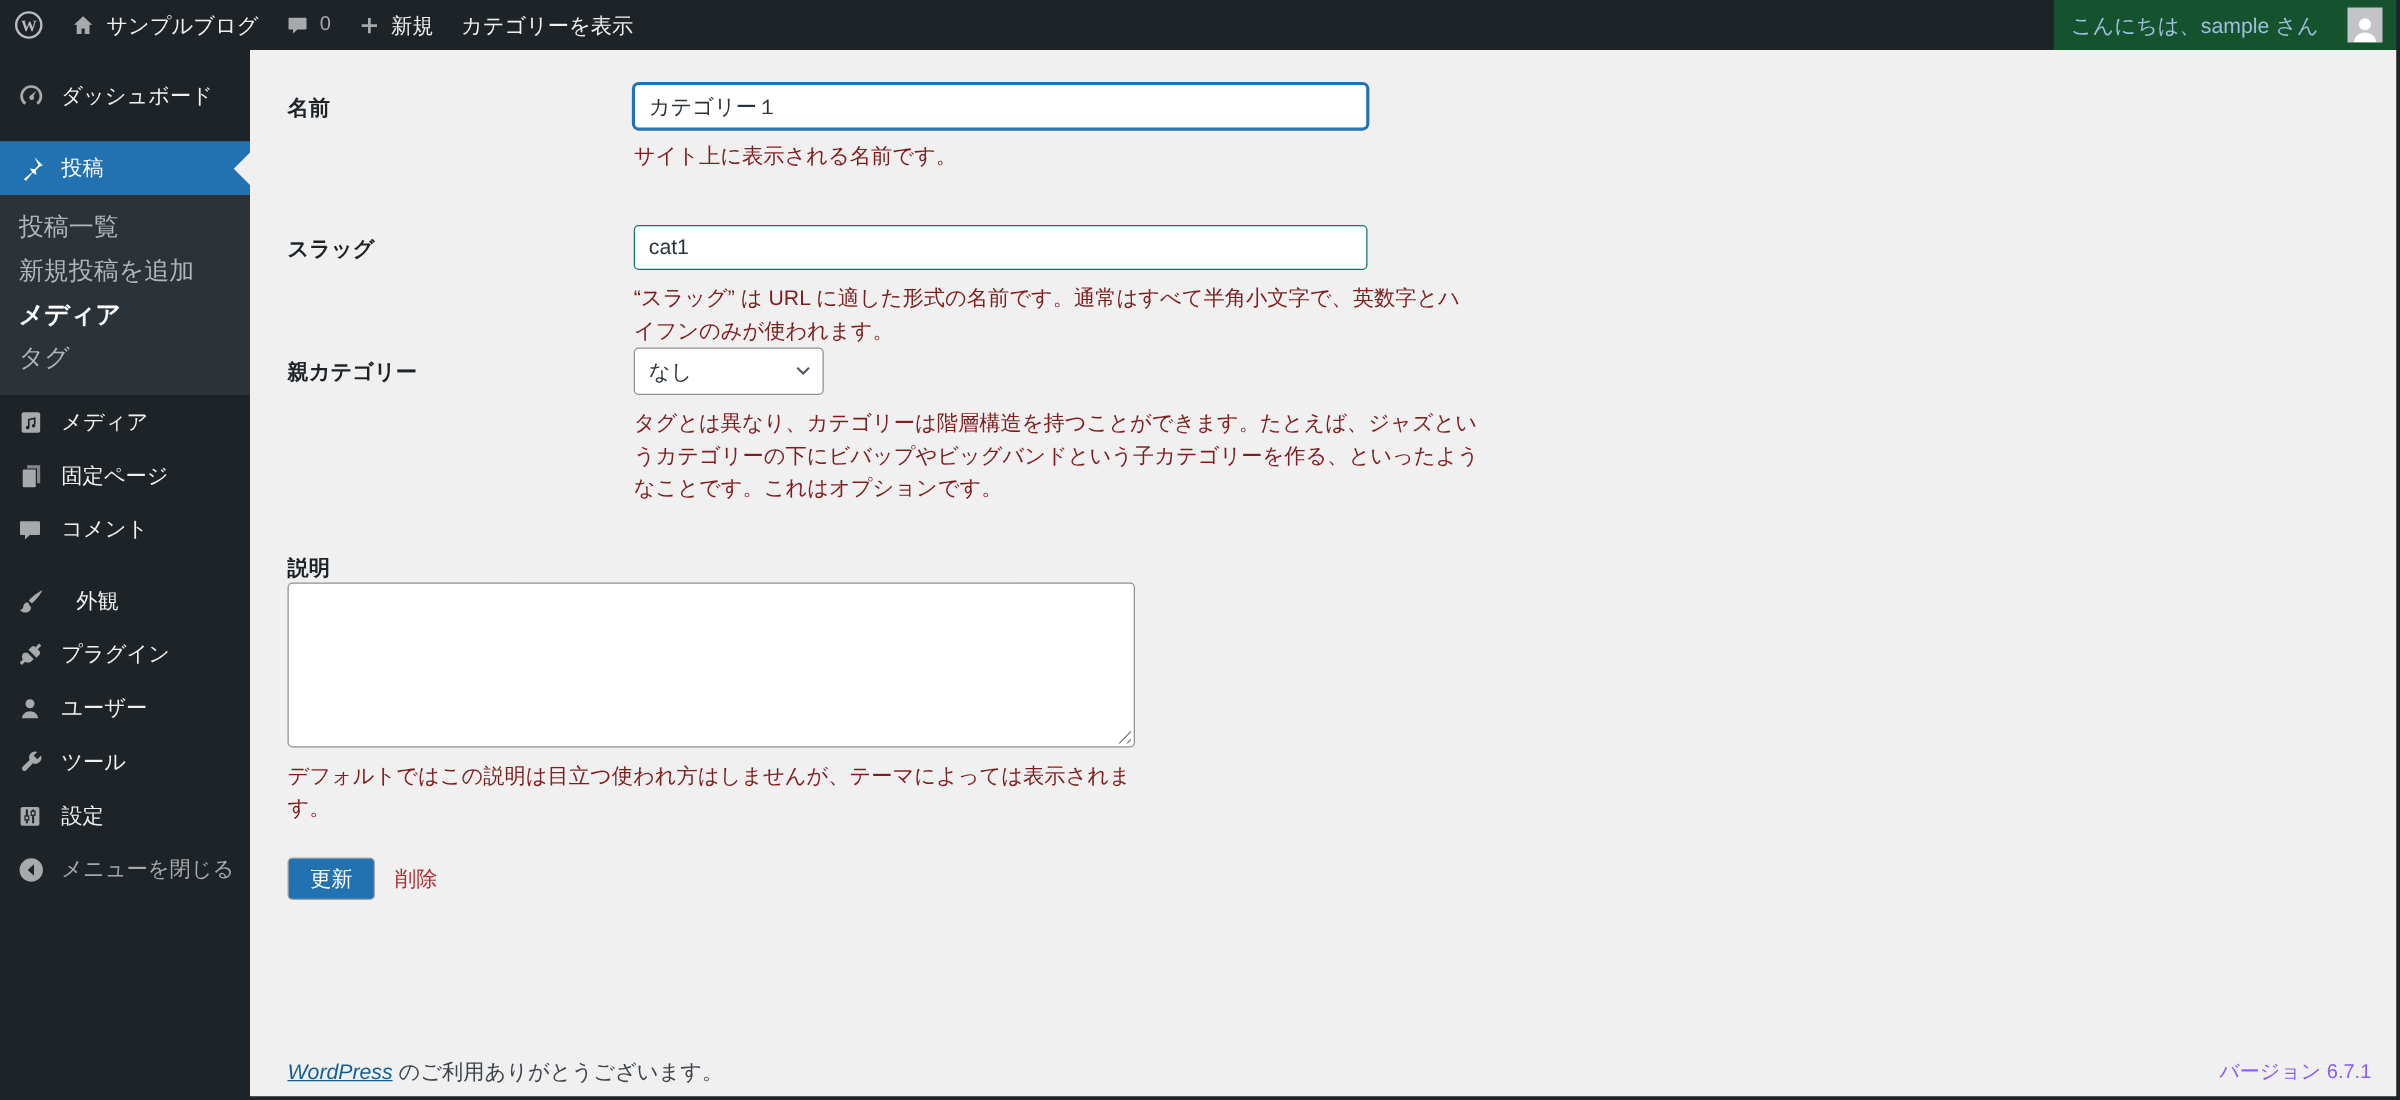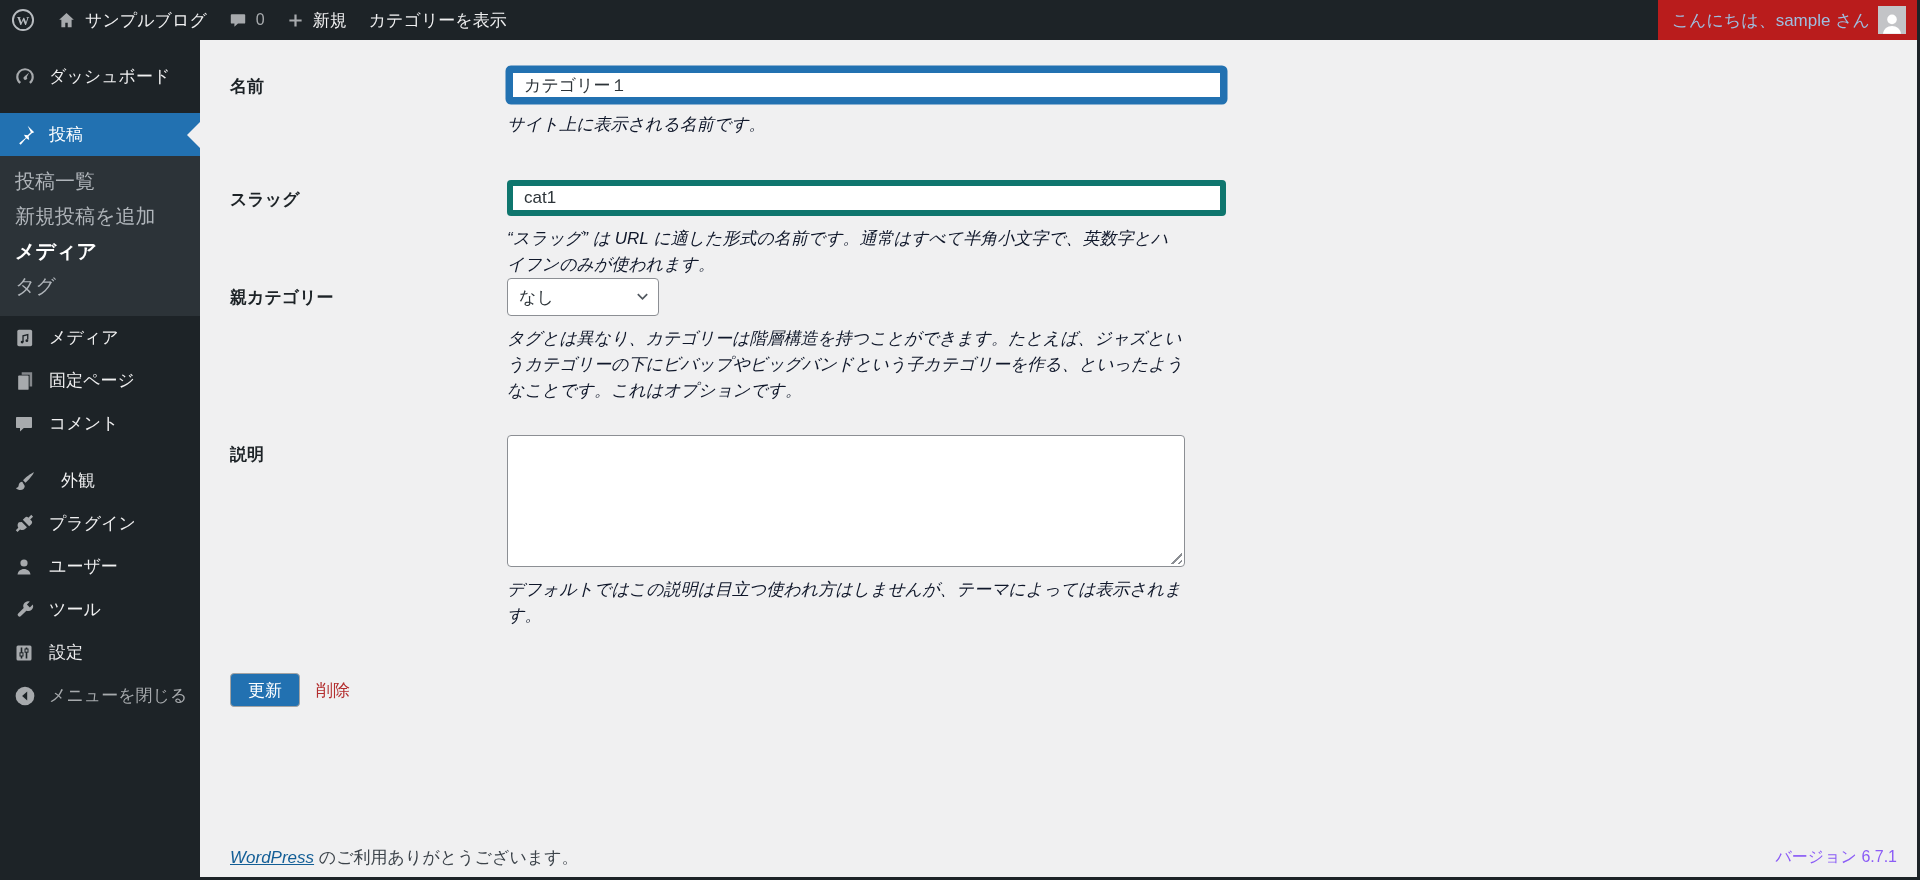--- a/index.html
+++ b/index.html
@@ -16,22 +16,22 @@
   .admin-bar {
     position:absolute; top:0; left:0; width:100%; height:40px;
     background:#1d2327; color:#f0f0f1; display:flex; align-items:stretch; z-index:50;
     font-size:17px;
   }
   .ab-item { display:flex; align-items:center; gap:9px; padding:0 11px; color:#f0f0f1; cursor:pointer; }
   .ab-item .ab-ico { display:flex; align-items:center; color:#a7aaad; }
   .ab-count { color:#a7aaad; font-size:16px; }
   .ab-spacer { flex:1; }
   .ab-user {
-    display:flex; align-items:center; gap:8px; padding:0 14px;
-    background:#b91c1c; color:#9ebfe0; cursor:pointer;
+    display:flex; align-items:center; gap:23px; padding:0 14px;
+    background:#14532d; color:#9ebfe0; cursor:pointer;
   }
   .avatar { width:28px; height:28px; background:#c3c4c7; display:flex; align-items:flex-end; justify-content:center; overflow:hidden; }
 
   
   .sidebar {
     position:absolute; top:40px; left:0; width:200px; height:840px;
     background:#1d2327; color:#f0f0f1; padding-top:15px; z-index:40; font-size:17px;
   }
   .menu-item {
     position:relative; height:43px; display:flex; align-items:center; gap:13px;
@@ -60,31 +60,31 @@
     padding:27px 20px 0 30px; color:#1d2327;
   }
   h1.page-title { font-size:29px; font-weight:400; line-height:38px; color:#1d2327; margin-bottom:32px; }
 
   .form-row { display:flex; align-items:flex-start; }
   .form-row .col-label { width:277px; flex:none; padding-top:8px; }
   .col-label label { font-weight:bold; font-size:17px; color:#1d2327; }
   .col-field { width:678px; flex:none; position:relative; }
 
   .text-input {
-    width:719px; height:36px; border:6px solid #0f766e; border-radius:4px;
+    width:587px; height:36px; border:1px solid #0f766e; border-radius:4px;
     background:#fff; padding:0 11px; font-size:17px; color:#2c3338;
     font-family:"Liberation Sans","DejaVu Sans",sans-serif; outline:none;
   }
   .text-input.focused { border-color:#2271b1; box-shadow:0 0 0 1.5px #2271b1; }
-  .help { margin-top:10px; font-size:17px; line-height:26px; color:#0f172a;font-style:italic; }
+  .help { margin-top:10px; font-size:17px; line-height:26px; color:#7f1d1d; }
   .row-name    { margin-bottom:43px; }
   .row-name .help { line-height:24px; }
   .row-slug    { }
   .row-parent  { margin-bottom:31px; }
-  .row-desc    { margin-bottom:44px; }
+  .row-desc    { margin-bottom:26px;flex-direction:column; }
 
   .select-wrap { position:relative; width:152px; }
   .select-wrap select {
     width:152px; height:38px; border:1px solid #8c8f94; border-radius:4px;
     background:#fff; padding:0 30px 0 11px; font-size:17px; color:#2c3338;
     appearance:none; -webkit-appearance:none;
     font-family:"Liberation Sans","DejaVu Sans",sans-serif;
   }
   .select-chevron { position:absolute; right:9px; top:11px; pointer-events:none; display:flex; }
 

